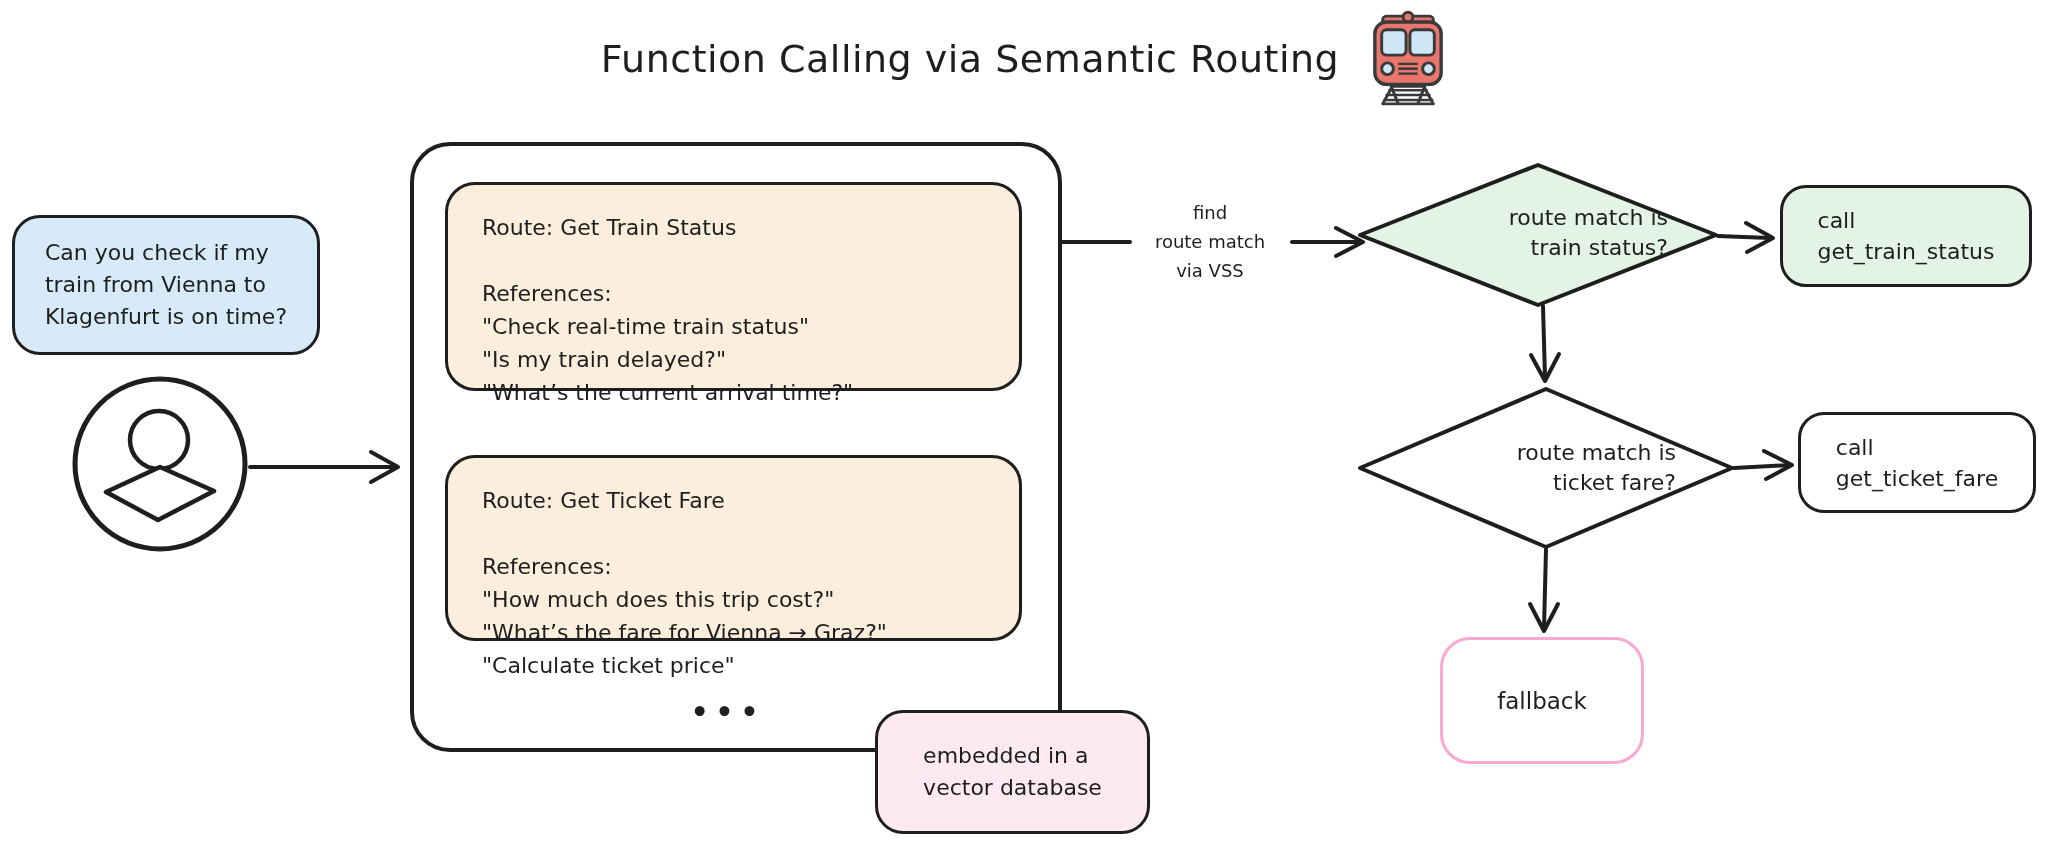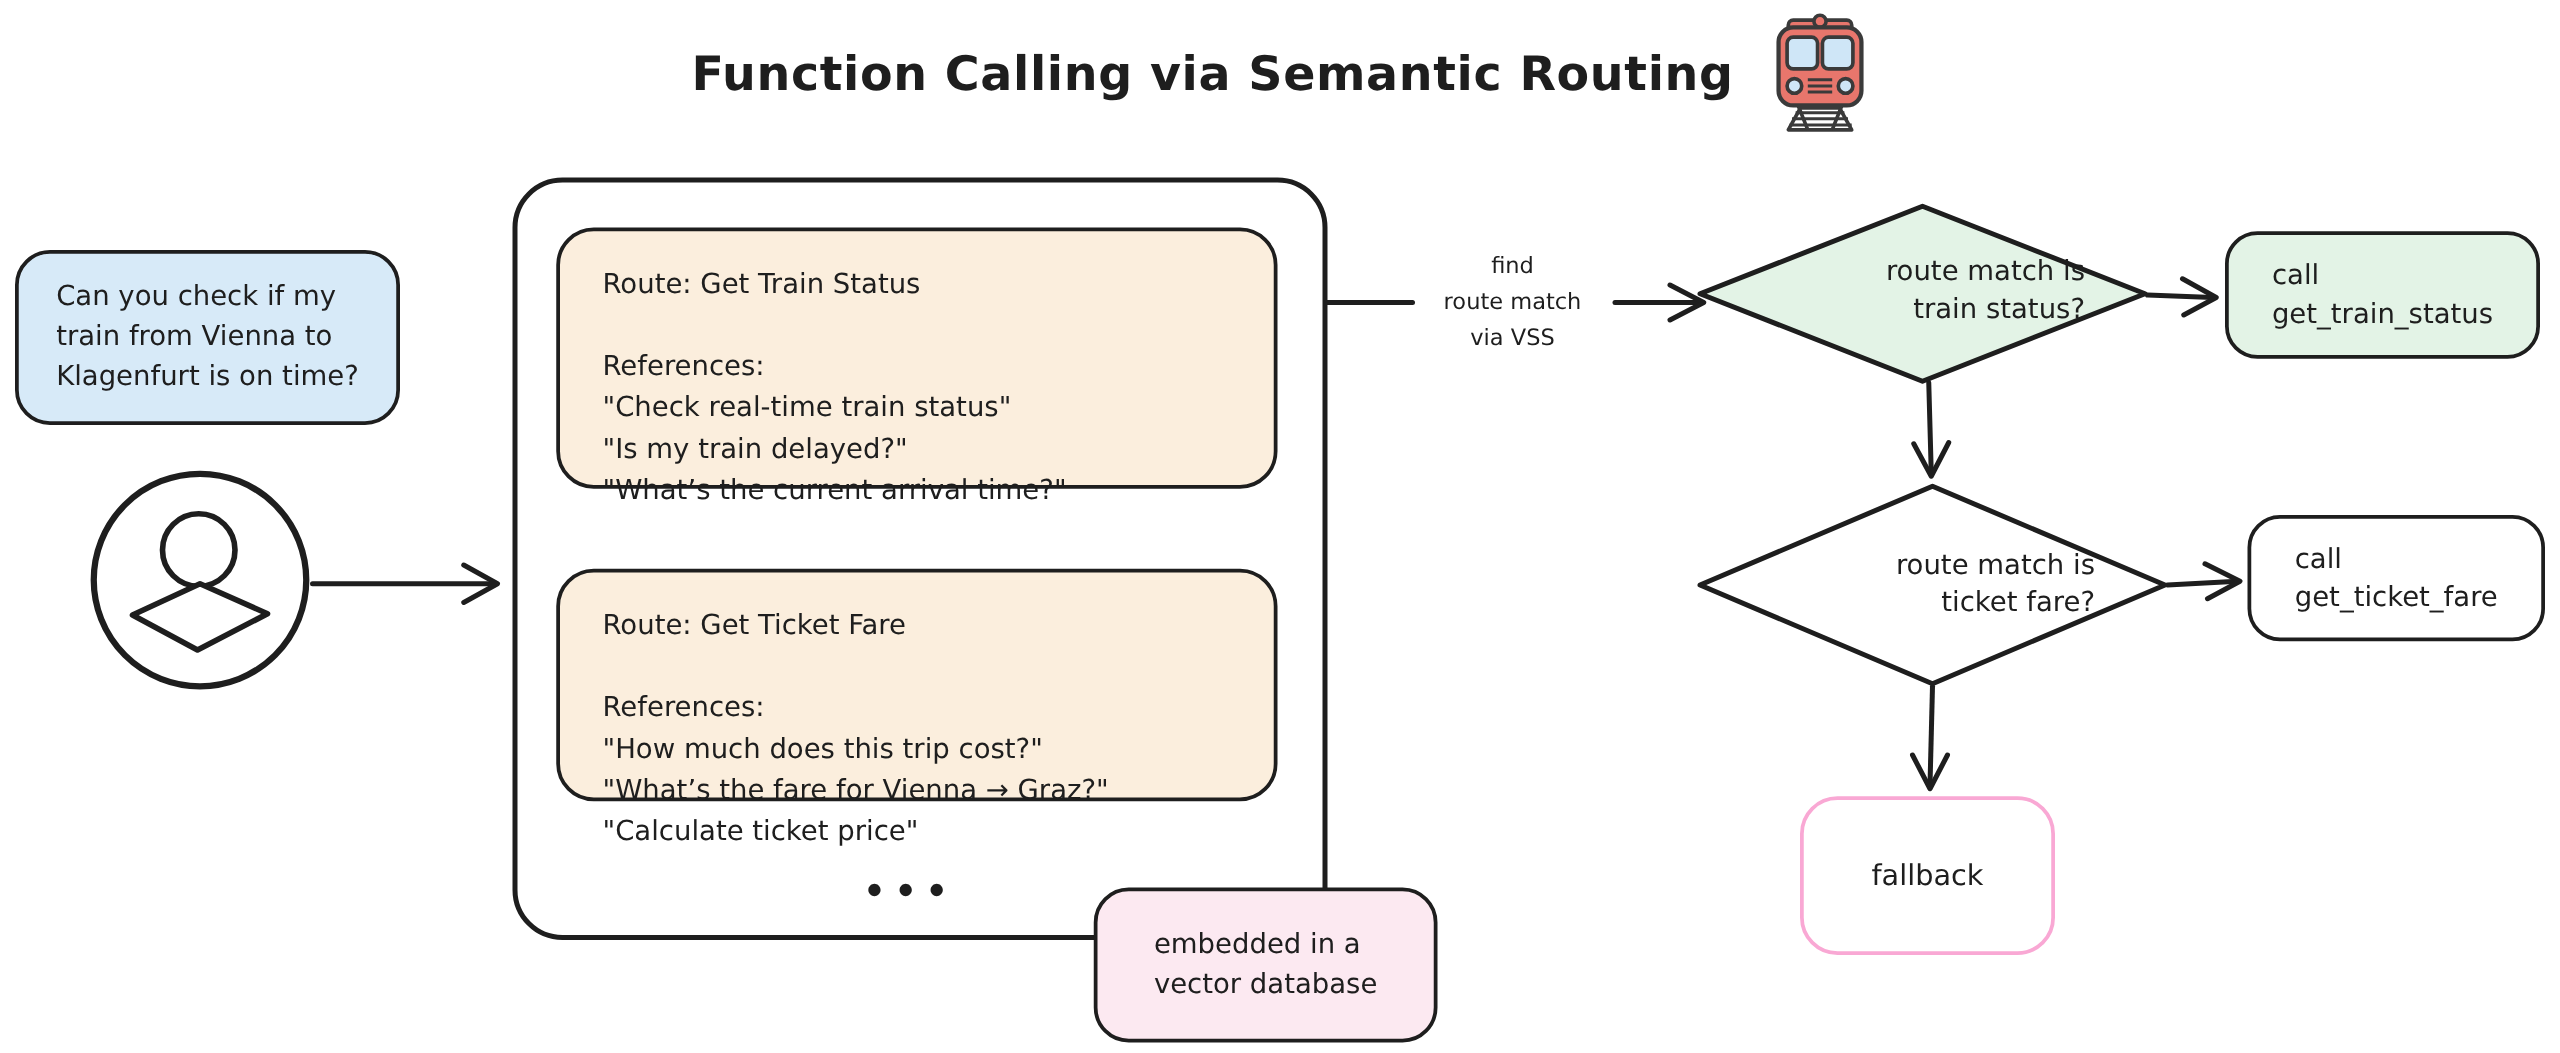--- a/index.html
+++ b/index.html
@@ -12,36 +12,36 @@
   }
   .canvas { position:relative; width:2048px; height:842px; background:#ffffff; }
 
   
   .title-row {
     position:absolute; left:0; top:10px; width:100%;
     display:flex; justify-content:center; align-items:center; gap:30px;
     z-index:4;
   }
   .title {
-    font-size:38px; font-weight:700; letter-spacing:.5px;
+    font-size:38px; font-weight:400; letter-spacing:.5px;
     white-space:nowrap;
   }
 
   
   .overlay { position:absolute; left:0; top:0; z-index:1; }
 
   
   .node {
     position:absolute; border:3.5px solid #1e1e1e; background:#fff;
     display:flex; align-items:center; justify-content:center;
     white-space:pre-line;
   }
 
   .bubble {
-    left:12px; top:200px; width:308px; height:140px;
+    left:12px; top:215px; width:308px; height:140px;
     background:#d7eaf8; border-radius:28px;
     font-size:22px; line-height:32px; z-index:2;
   }
 
   .routes-container {
     position:absolute; left:410px; top:142px; width:652px; height:610px;
     border:4px solid #1e1e1e; border-radius:40px; background:#fff; z-index:2;
   }
 
   .route-card {

